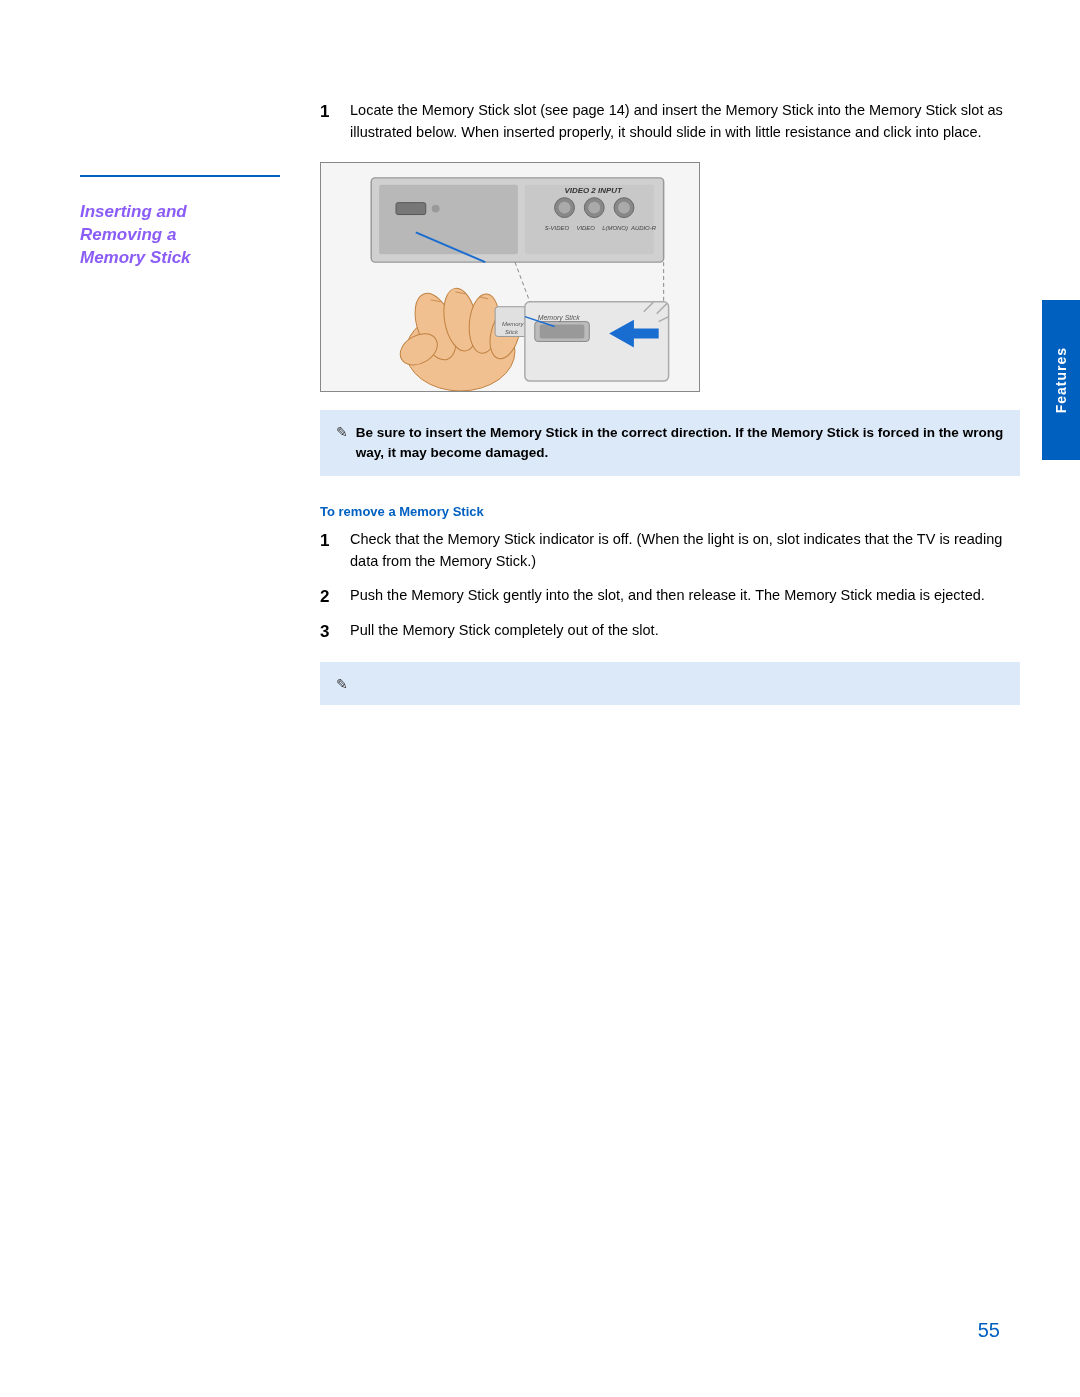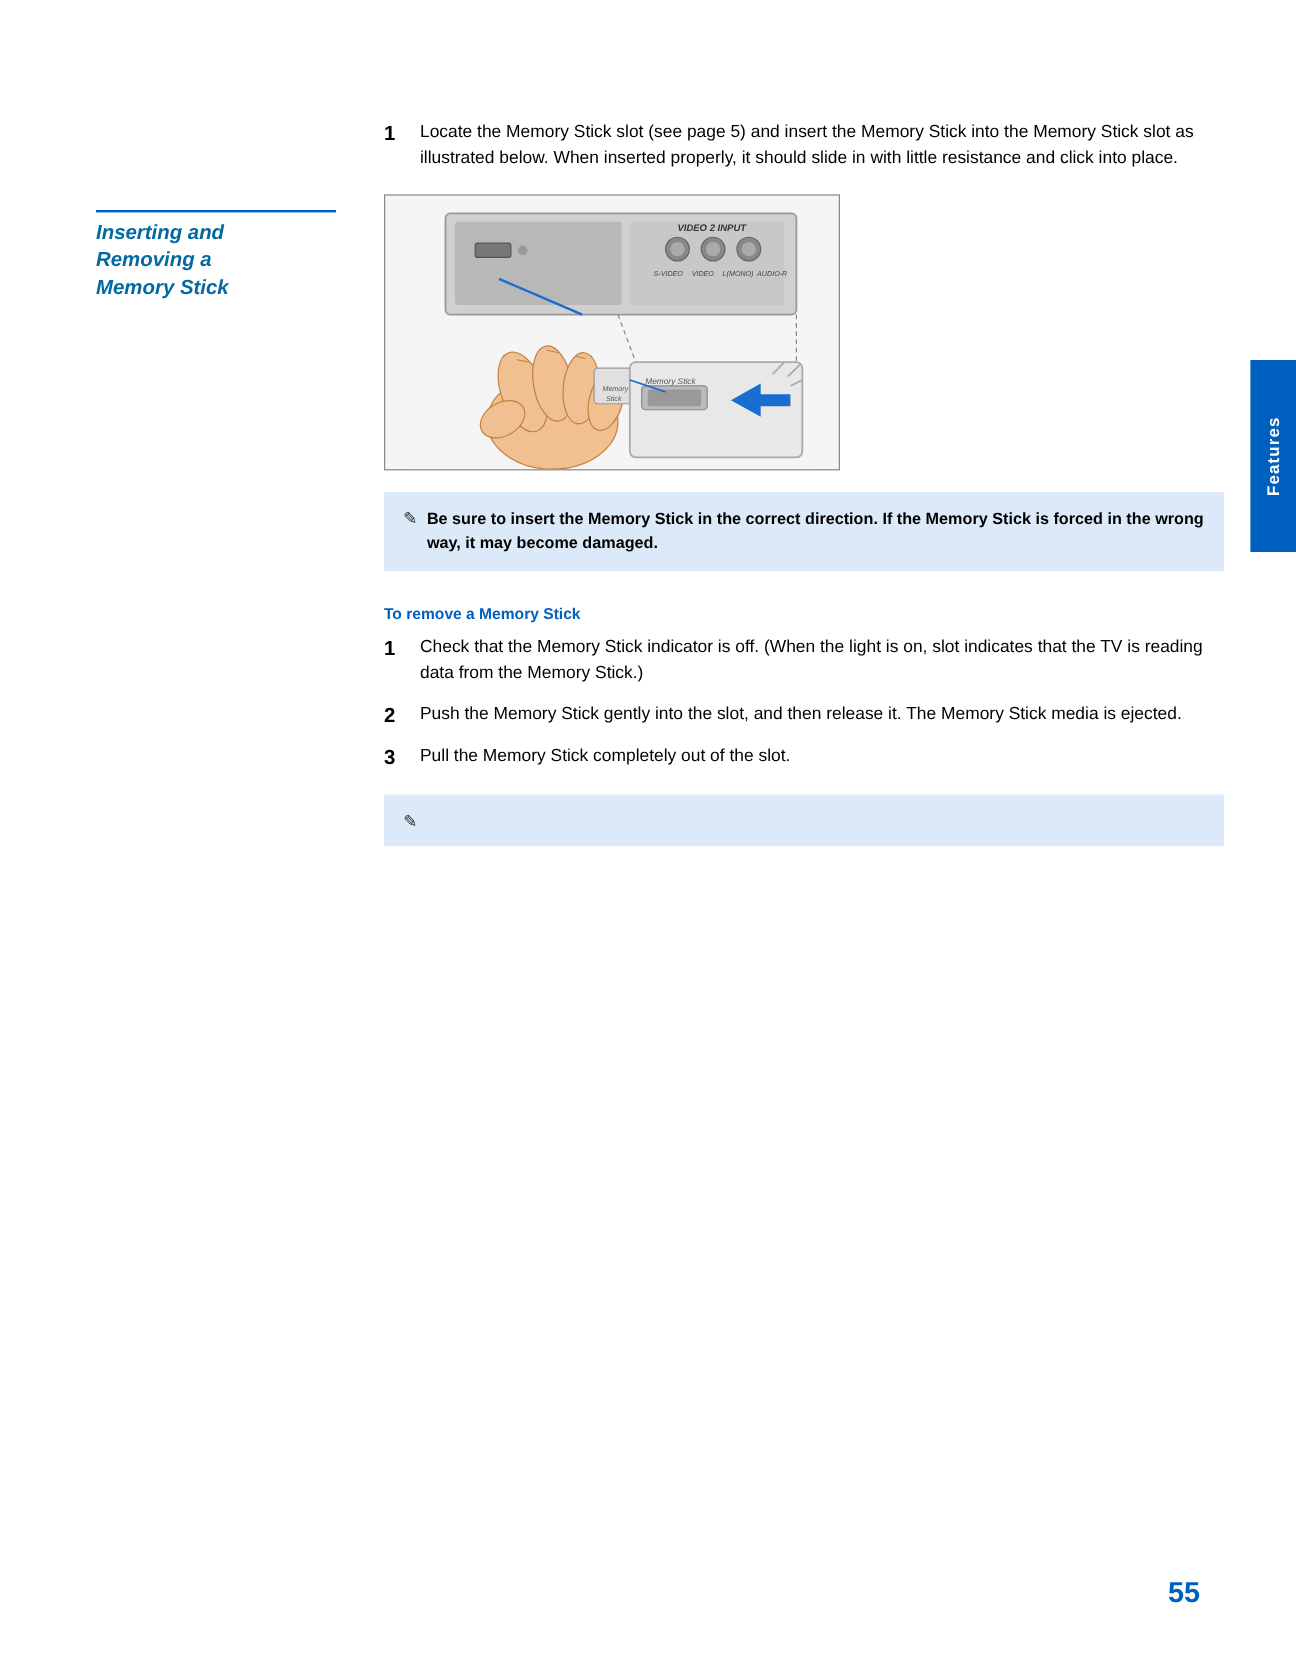--- a/index.html
+++ b/index.html
@@ -33,24 +33,24 @@
     .left-column {
       width: 200px;
       flex-shrink: 0;
       padding-top: 75px;
     }
 
     .section-title {
       font-size: 17px;
       font-weight: bold;
       font-style: italic;
-      color: #0369a1;
+      color: #8b5cf6;
       line-height: 1.35;
       border-top: 2.5px solid #0060c0;
-      padding-top: 6px;
+      padding-top: 24px;
     }
 
     .right-column {
       flex: 1;
     }
 
     .subsection-title {
       font-size: 13px;
       font-weight: bold;
       color: #0060c0;
@@ -157,22 +157,22 @@
     .page-number-container {
       position: absolute;
       bottom: 55px;
       right: 80px;
       display: flex;
       flex-direction: column;
       align-items: center;
     }
 
     .page-number {
-      font-size: 24px;
-      font-weight: bold;
+      font-size: 20px;
+      font-weight: normal;
       color: #0060c0;
     }
   </style>
 </head>
 <body>
 
 <div class="page-container">
 
   <div class="main-content">
 
@@ -184,21 +184,21 @@
       </div>
     </div>
 
     <div class="right-column">
 
       <div>
 
         <ul class="step-list">
           <li class="step-item">
             <span class="step-number">1</span>
-            <span class="step-text">Locate the Memory Stick slot (see page 5) and insert the Memory Stick into the Memory Stick slot as illustrated below. When inserted properly, it should slide in with little resistance and click into place.</span>
+            <span class="step-text">Locate the Memory Stick slot (see page 14) and insert the Memory Stick into the Memory Stick slot as illustrated below. When inserted properly, it should slide in with little resistance and click into place.</span>
           </li>
         </ul>
 
         <div class="image-placeholder">
           <svg class="device-illustration" viewBox="0 0 340 230" xmlns="http://www.w3.org/2000/svg">
 
             <rect width="340" height="230" fill="#f5f5f5"></rect>
 
             <rect x="30" y="15" width="295" height="85" rx="4" fill="#d0d0d0" stroke="#999" stroke-width="1.5"></rect>
 

